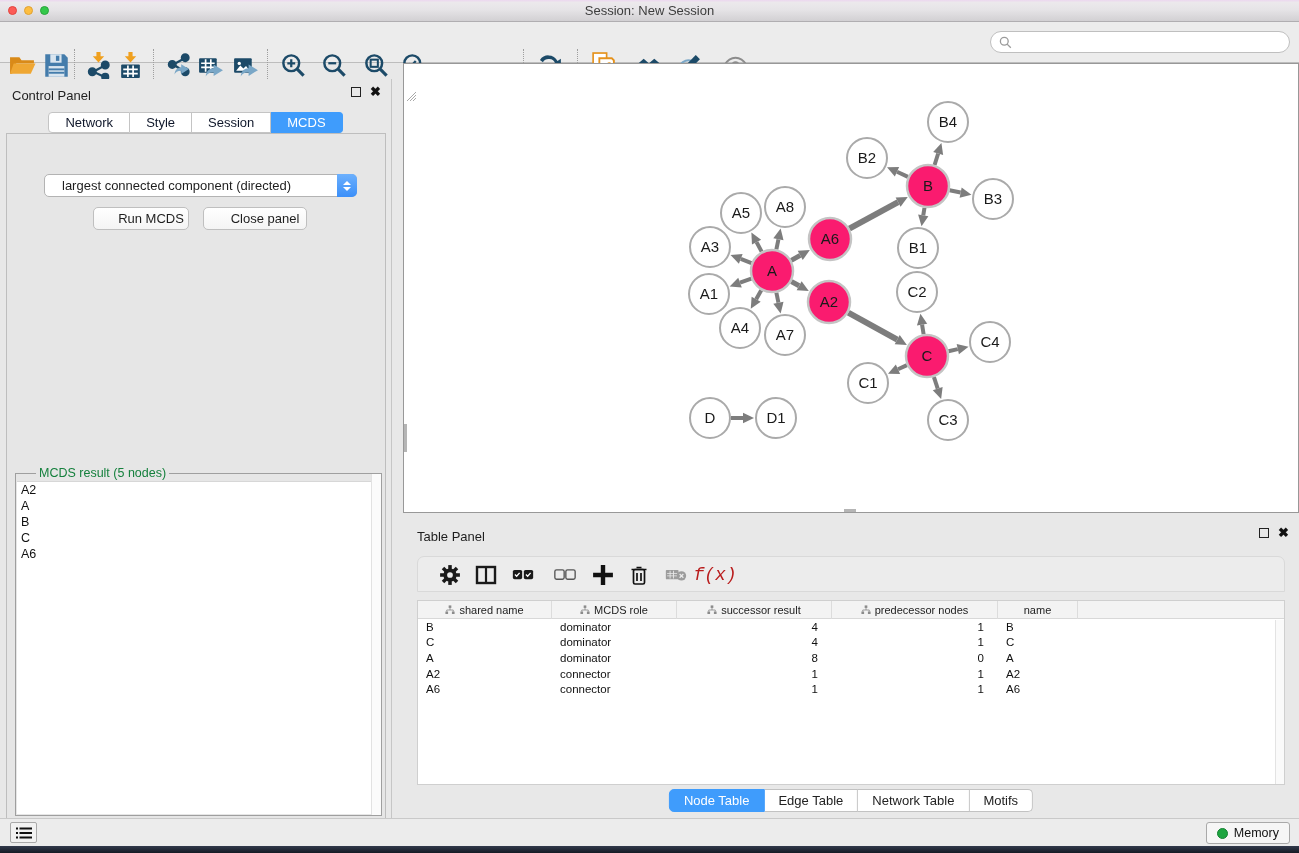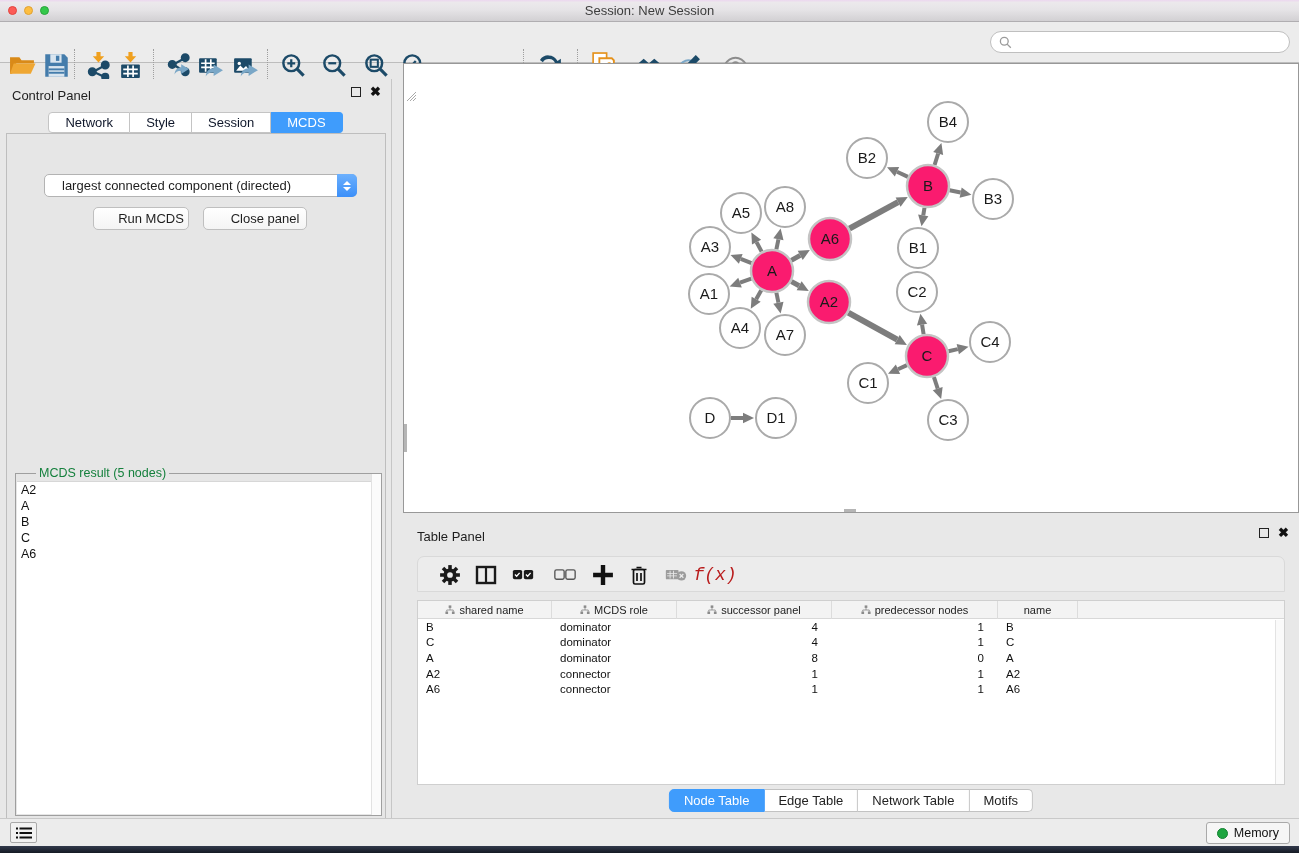--- a/index.html
+++ b/index.html
@@ -485,21 +485,21 @@
           </svg>
           <span>MCDS role</span>
         </div>
         <div class="th" style="width: 155px;">
           <svg viewBox="0 0 12 12">
             <rect x="4.4" y="0.5" width="3.2" height="3" fill="#8b8b8b"></rect>
             <rect x="0.5" y="7.8" width="3.2" height="3" fill="#8b8b8b"></rect>
             <rect x="8.3" y="7.8" width="3.2" height="3" fill="#8b8b8b"></rect>
             <path d="M6 3.5V6M2.1 7.8V6h7.8v1.8" stroke="#8b8b8b" fill="none"></path>
           </svg>
-          <span>successor panel</span>
+          <span>successor result</span>
         </div>
         <div class="th" style="width: 166px;">
           <svg viewBox="0 0 12 12">
             <rect x="4.4" y="0.5" width="3.2" height="3" fill="#8b8b8b"></rect>
             <rect x="0.5" y="7.8" width="3.2" height="3" fill="#8b8b8b"></rect>
             <rect x="8.3" y="7.8" width="3.2" height="3" fill="#8b8b8b"></rect>
             <path d="M6 3.5V6M2.1 7.8V6h7.8v1.8" stroke="#8b8b8b" fill="none"></path>
           </svg>
           <span>predecessor nodes</span>
         </div>

